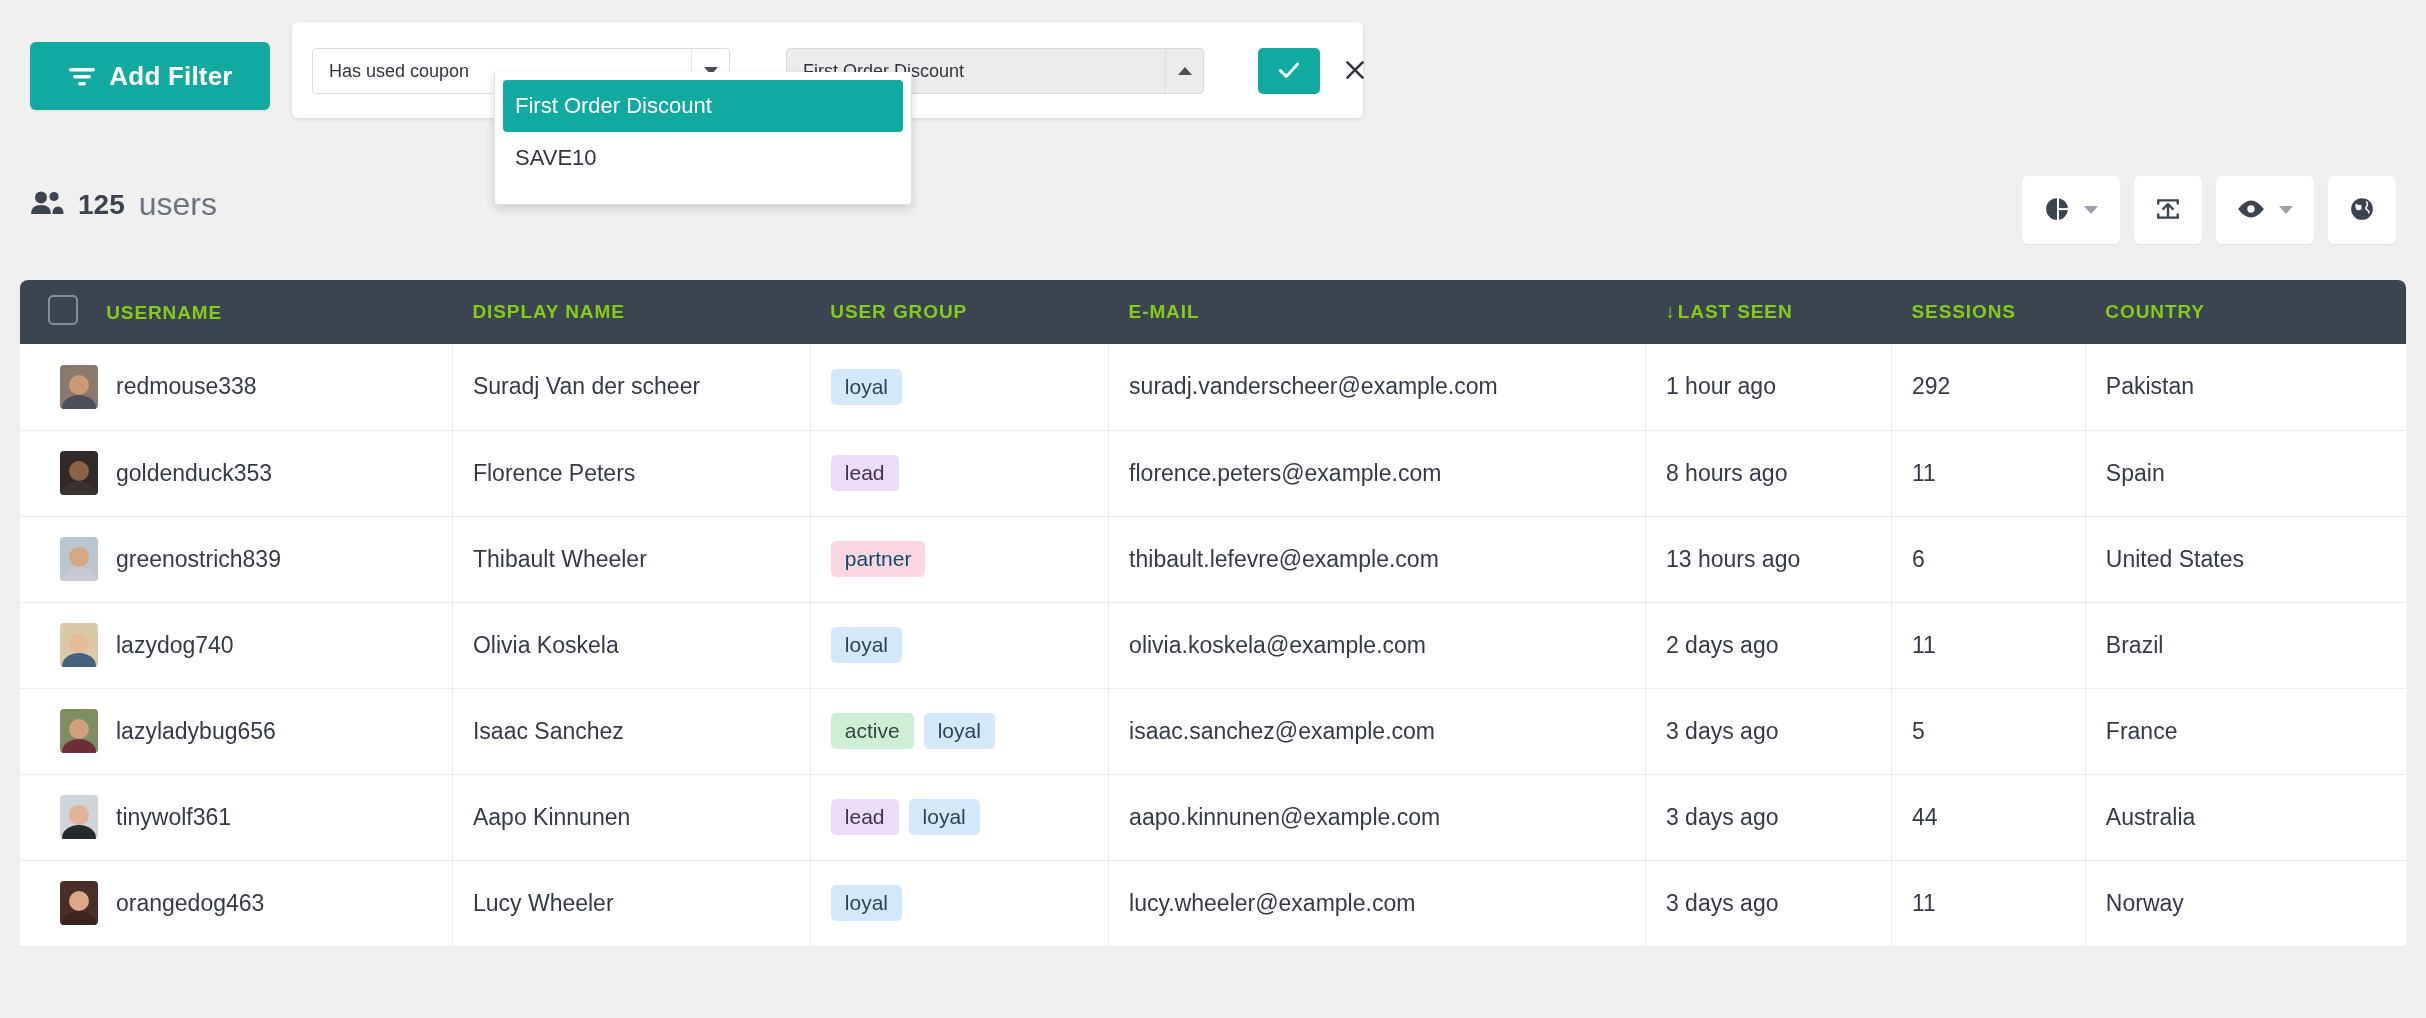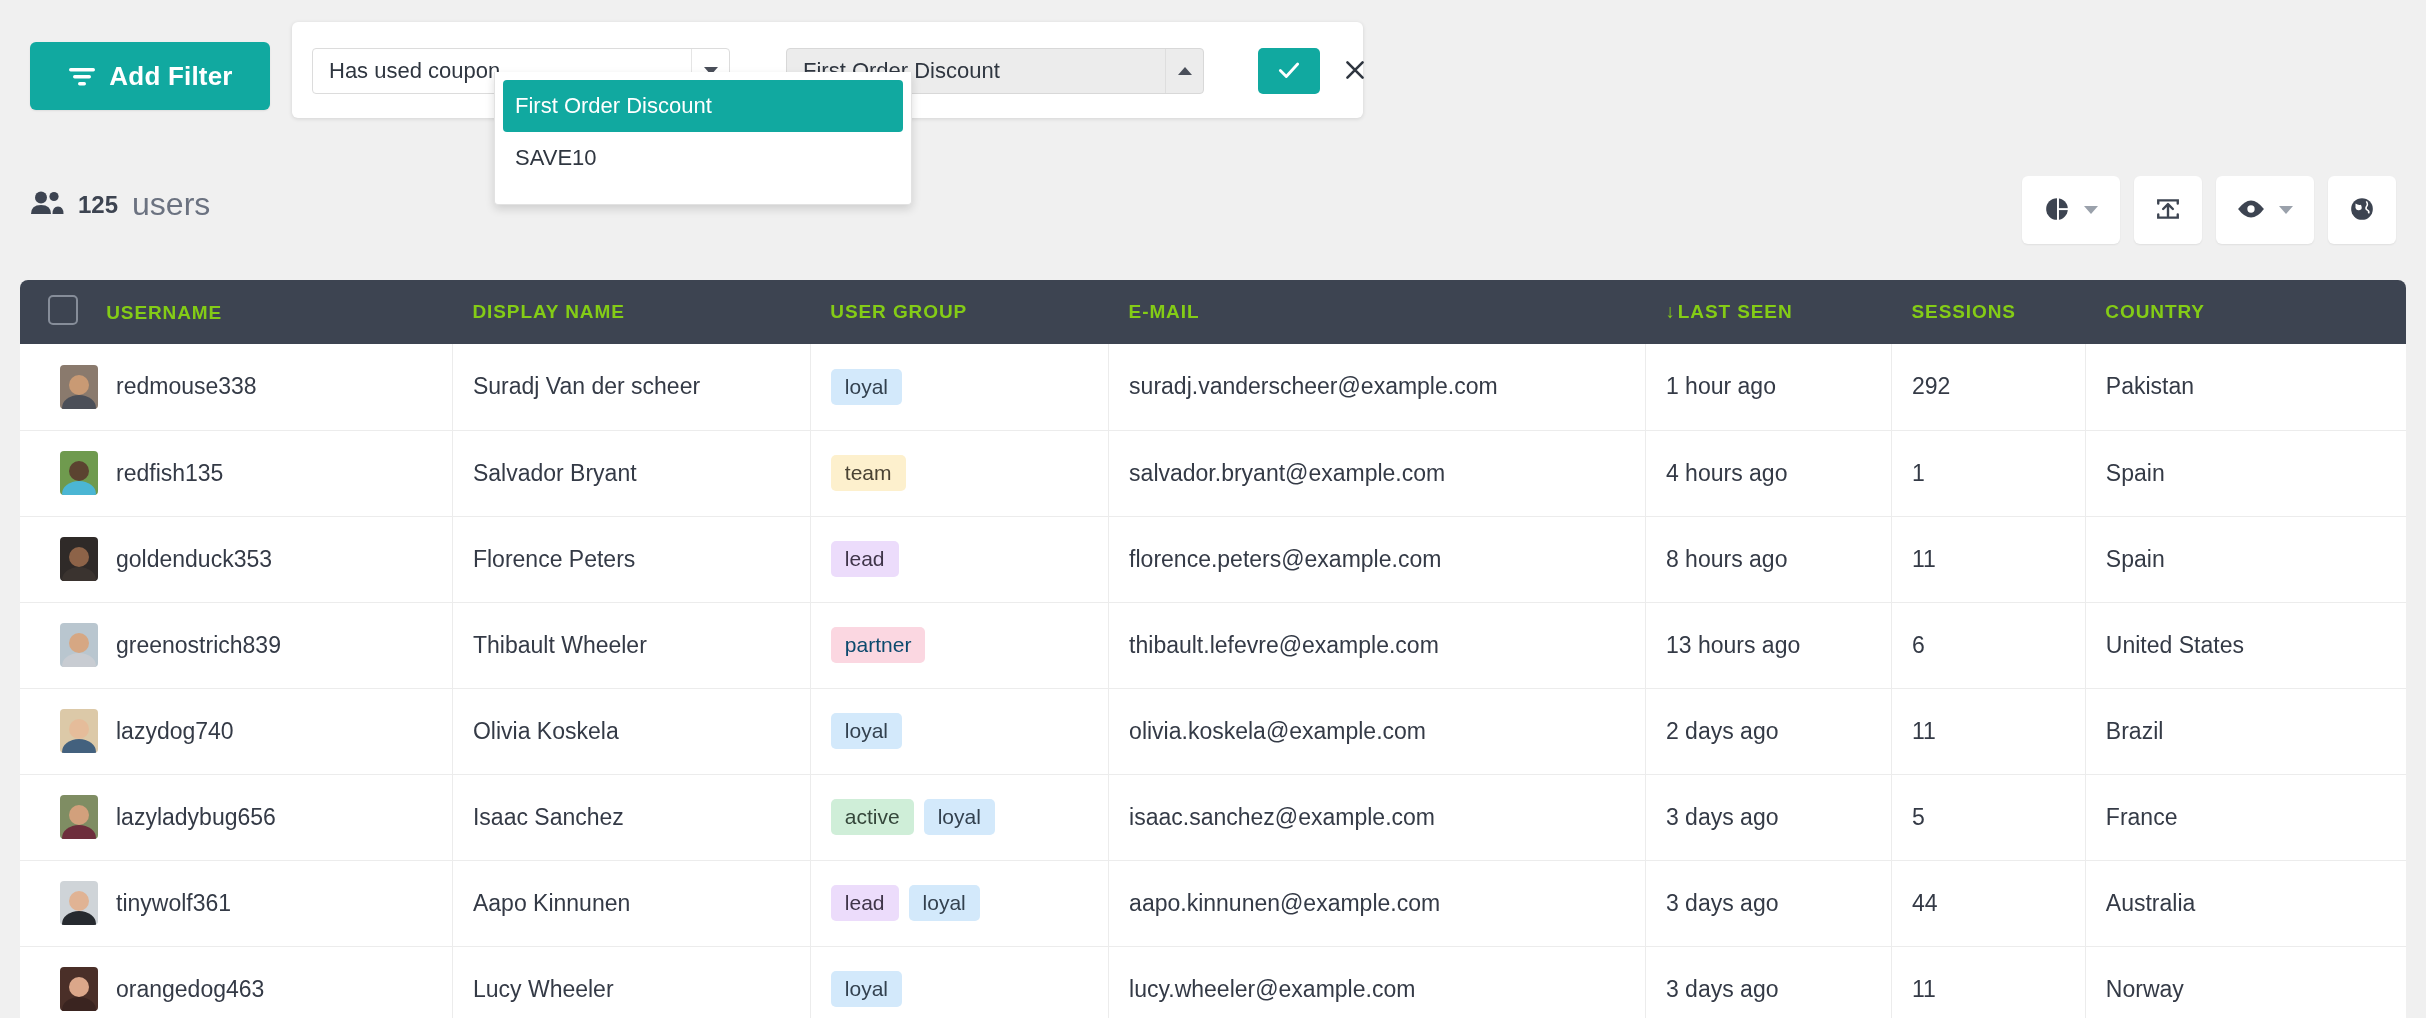--- a/index.html
+++ b/index.html
@@ -37,21 +37,21 @@
   }
   .fp-select {
     position: absolute; top: 26px; height: 46px;
     border: 1px solid #dcdcdc; border-radius: 4px;
     background: #fff;
     display: flex; align-items: center;
     cursor: pointer;
   }
   .fp-select .txt {
     flex: 1; padding: 0 16px;
-    font-size: 22px; color: #2f3640;
+    font-size: 18px; color: #2f3640;
     white-space: nowrap; overflow: hidden; text-overflow: ellipsis;
   }
   .fp-select .arrow-cell {
     width: 38px; height: 100%;
     border-left: 1px solid #e5e5e5;
     display: flex; align-items: center; justify-content: center;
   }
   .caret-down {
     width: 0; height: 0;
     border-left: 7px solid transparent; border-right: 7px solid transparent;
@@ -103,21 +103,21 @@
     background: transparent; border: none;
     display: flex; align-items: center; justify-content: center;
     cursor: pointer;
   }
 
   
   .count-row {
     position: absolute; left: 30px; top: 186px;
     display: flex; align-items: center; gap: 14px;
   }
-  .count-num { font-size: 24px; font-weight: bold; color: #3d4451; }
+  .count-num { font-size: 28px; font-weight: bold; color: #3d4451; }
   .count-word { font-size: 32px; color: #6b7280; }
 
   .toolbar { position: absolute; right: 30px; top: 176px; display: flex; gap: 14px; }
   .tb-btn {
     height: 68px; background: #fff; border: none; border-radius: 6px;
     display: flex; align-items: center; justify-content: center; gap: 14px;
     padding: 0 20px; cursor: pointer;
     box-shadow: 0 1px 2px rgba(0,0,0,.07);
   }
   .tb-btn.wide { width: 98px; }
@@ -354,37 +354,20 @@
             <td>Suradj Van der scheer</td>
             <td><span class="badge" style="background:#d3e9fb;color:#33414f">loyal</span></td>
             <td>suradj.vanderscheer@example.com</td>
             <td>1 hour ago</td>
             <td>292</td>
             <td>Pakistan</td>
           </tr>
           <tr>
             <td class="username-cell">
               <span class="user-cell-inner">
-                <span class="avatar" style="background:#6f9a4e">
-                  <span class="body" style="background:#4bb6d4"></span>
-                  <span class="face" style="background:#5b4330"></span>
-                </span>
-                <span>redfish135</span>
-              </span>
-            </td>
-            <td>Salvador Bryant</td>
-            <td><span class="badge" style="background:#fdf0cd;color:#4a4334">team</span></td>
-            <td>salvador.bryant@example.com</td>
-            <td>4 hours ago</td>
-            <td>1</td>
-            <td>Spain</td>
-          </tr>
-          <tr>
-            <td class="username-cell">
-              <span class="user-cell-inner">
                 <span class="avatar" style="background:#2f2a28">
                   <span class="body" style="background:#3a332f"></span>
                   <span class="face" style="background:#8d6348"></span>
                 </span>
                 <span>goldenduck353</span>
               </span>
             </td>
             <td>Florence Peters</td>
             <td><span class="badge" style="background:#ecdcfb;color:#3f3549">lead</span></td>
             <td>florence.peters@example.com</td>

